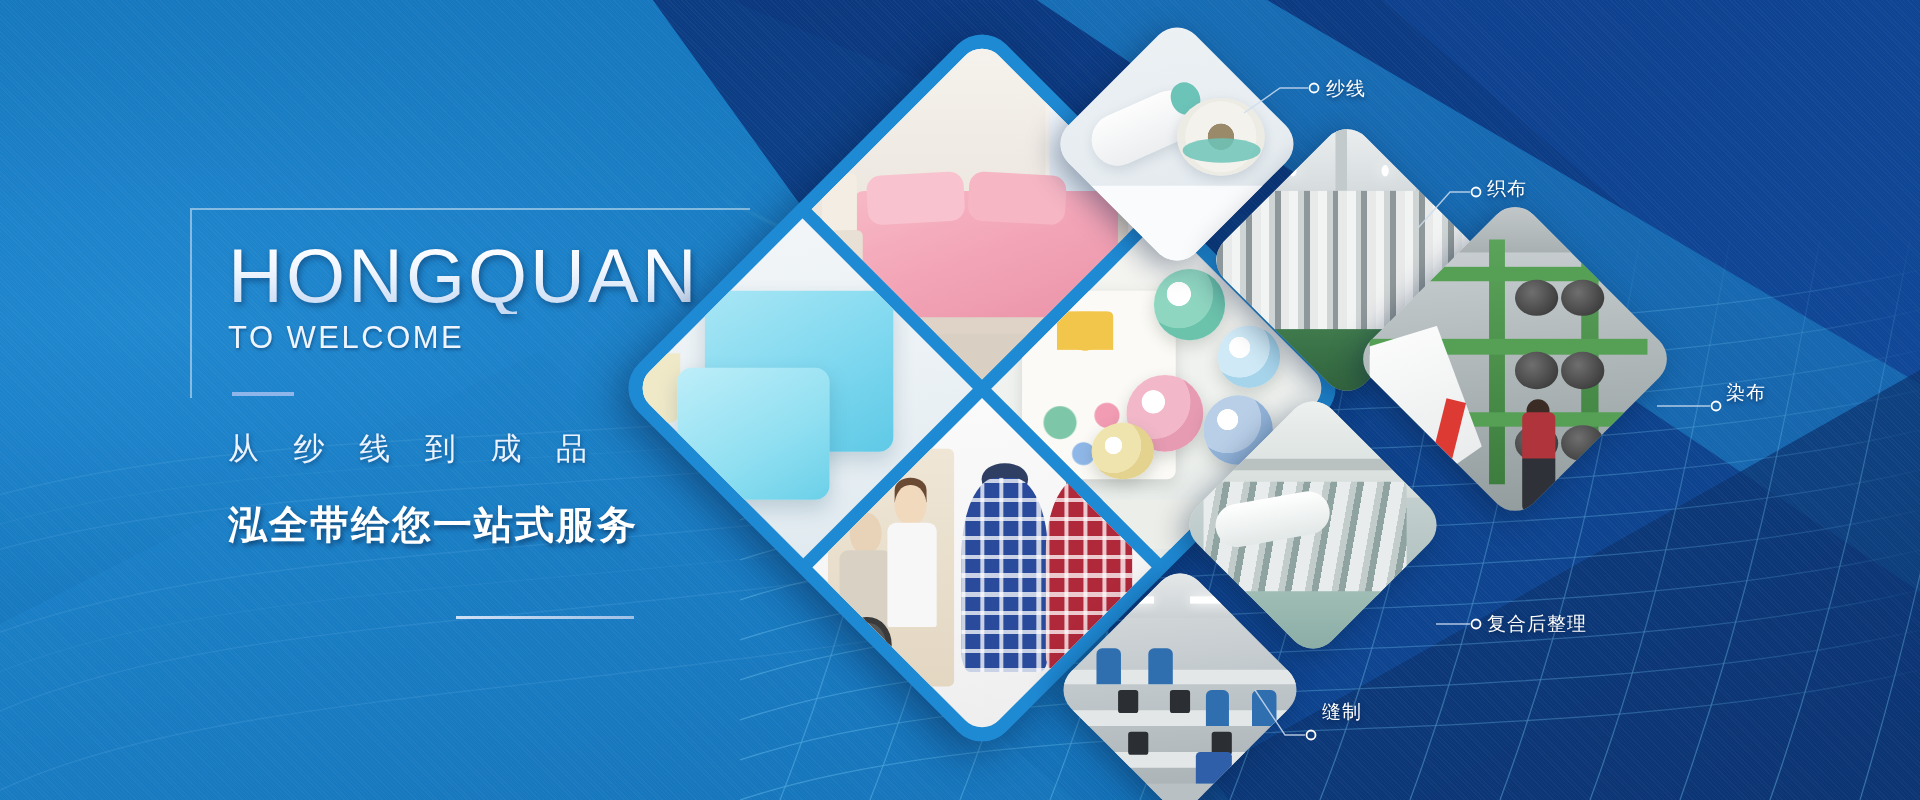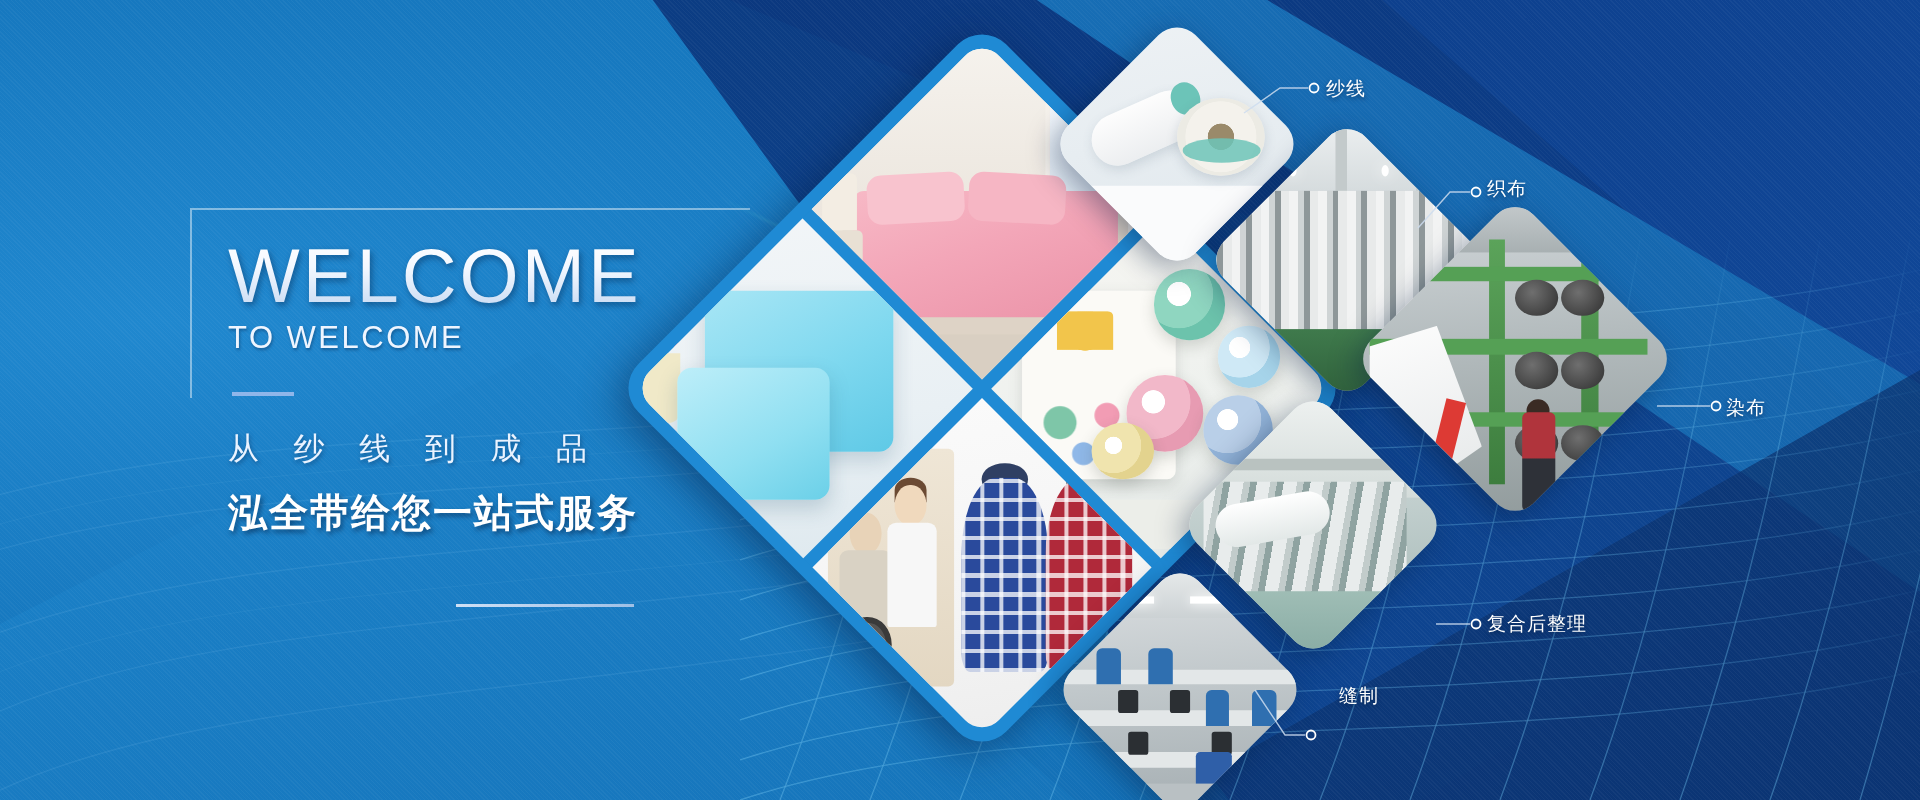--- a/index.html
+++ b/index.html
@@ -120,21 +120,21 @@
   }
   .rule-short{
     width:62px; height:4px; background:#8fb6ea; margin:36px 0 0 4px;
   }
   .cn-light{
     font-size:31px; letter-spacing:13px; color:#eaf3ff; margin-top:32px;
     text-shadow:1px 2px 4px rgba(0,30,70,.45); font-weight:400;
   }
   .cn-bold{
     font-size:39px; font-weight:700; letter-spacing:2px; color:#ffffff;
-    margin-top:16px; text-shadow:2px 3px 5px rgba(0,25,60,.55);
+    margin-top:28px; text-shadow:2px 3px 5px rgba(0,25,60,.55);
   }
   .rule-bottom{
     width:178px; height:3px; margin-top:64px; margin-left:228px;
     background:linear-gradient(90deg,#cfe0f5,#9fc0e6);
   }
 
   
   .montage{
     position:absolute; left:722px; top:128px; width:520px; height:520px;
   }
@@ -315,23 +315,23 @@
   
   .connectors{ position:absolute; inset:0; pointer-events:none; }
   .connectors svg{ width:100%; height:100%; display:block; }
   .proc-label{
     position:absolute; color:#ffffff; font-size:19px; letter-spacing:1px;
     text-shadow:0 2px 4px rgba(0,25,60,.6); white-space:nowrap;
     font-weight:400;
   }
   #lbl-yarn{ left:1326px; top:76px; }
   #lbl-weave{ left:1487px; top:176px; }
-  #lbl-dye{  left:1726px; top:395px; }
+  #lbl-dye{  left:1726px; top:380px; }
   #lbl-lam{  left:1487px; top:611px;text-align:center; }
-  #lbl-sew{  left:1322px; top:683px;margin-left:17px; }
+  #lbl-sew{  left:1322px; top:699px; }
 </style>
 </head>
 <body>
 
 <div class="banner">
 
   <div class="bg-base"></div>
   <div class="bg-band2"></div>
   <div class="bg-wedge-dark"></div>
   <div class="bg-wedge-dark2"></div>
@@ -399,21 +399,21 @@
 
   <div class="flare">
     <div class="flare-line"></div>
     <div class="flare-line b"></div>
     <div class="flare-glow"></div>
     <div class="flare-glow2"></div>
   </div>
 
   <div class="left-copy">
     <div class="frame-bracket"></div>
-    <div class="welcome">WELCOME</div>
+    <div class="welcome">HONGQUAN</div>
     <div class="welcome-sub">TO WELCOME</div>
     <div class="rule-short"></div>
     <div class="cn-light">从 纱 线 到 成 品</div>
     <div class="cn-bold">泓全带给您一站式服务</div>
     <div class="rule-bottom"></div>
   </div>
 
   <div class="montage">
     <div class="diamond-outer">
       <div class="quad-grid">

